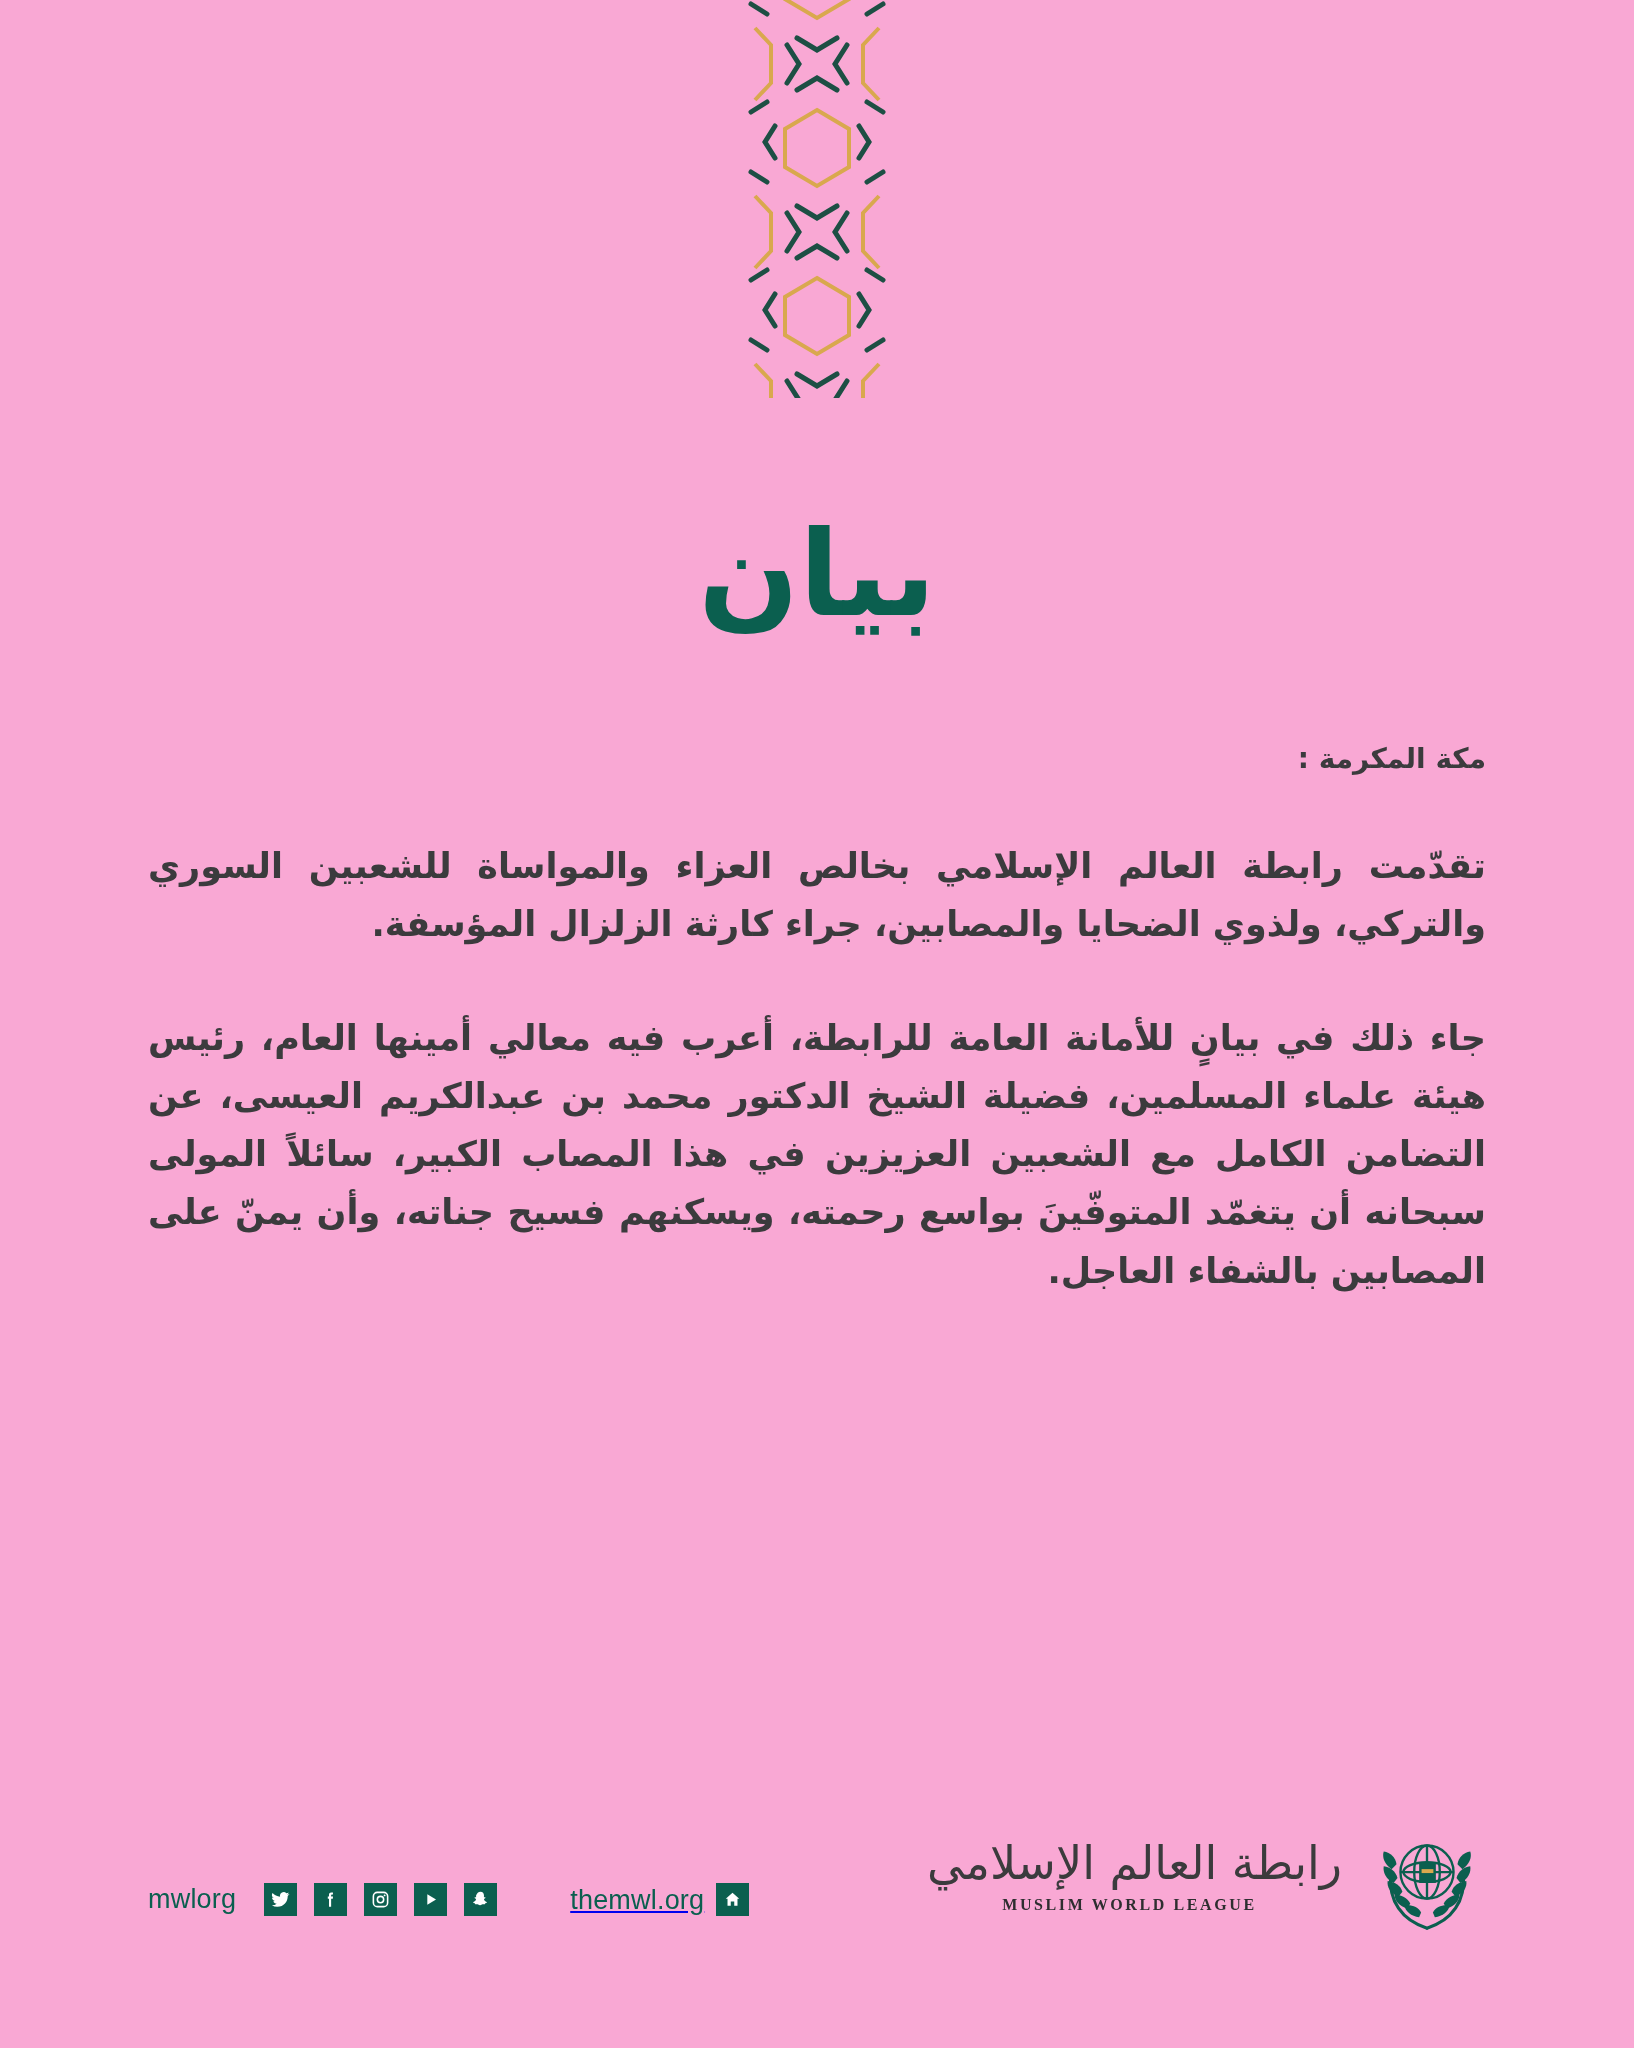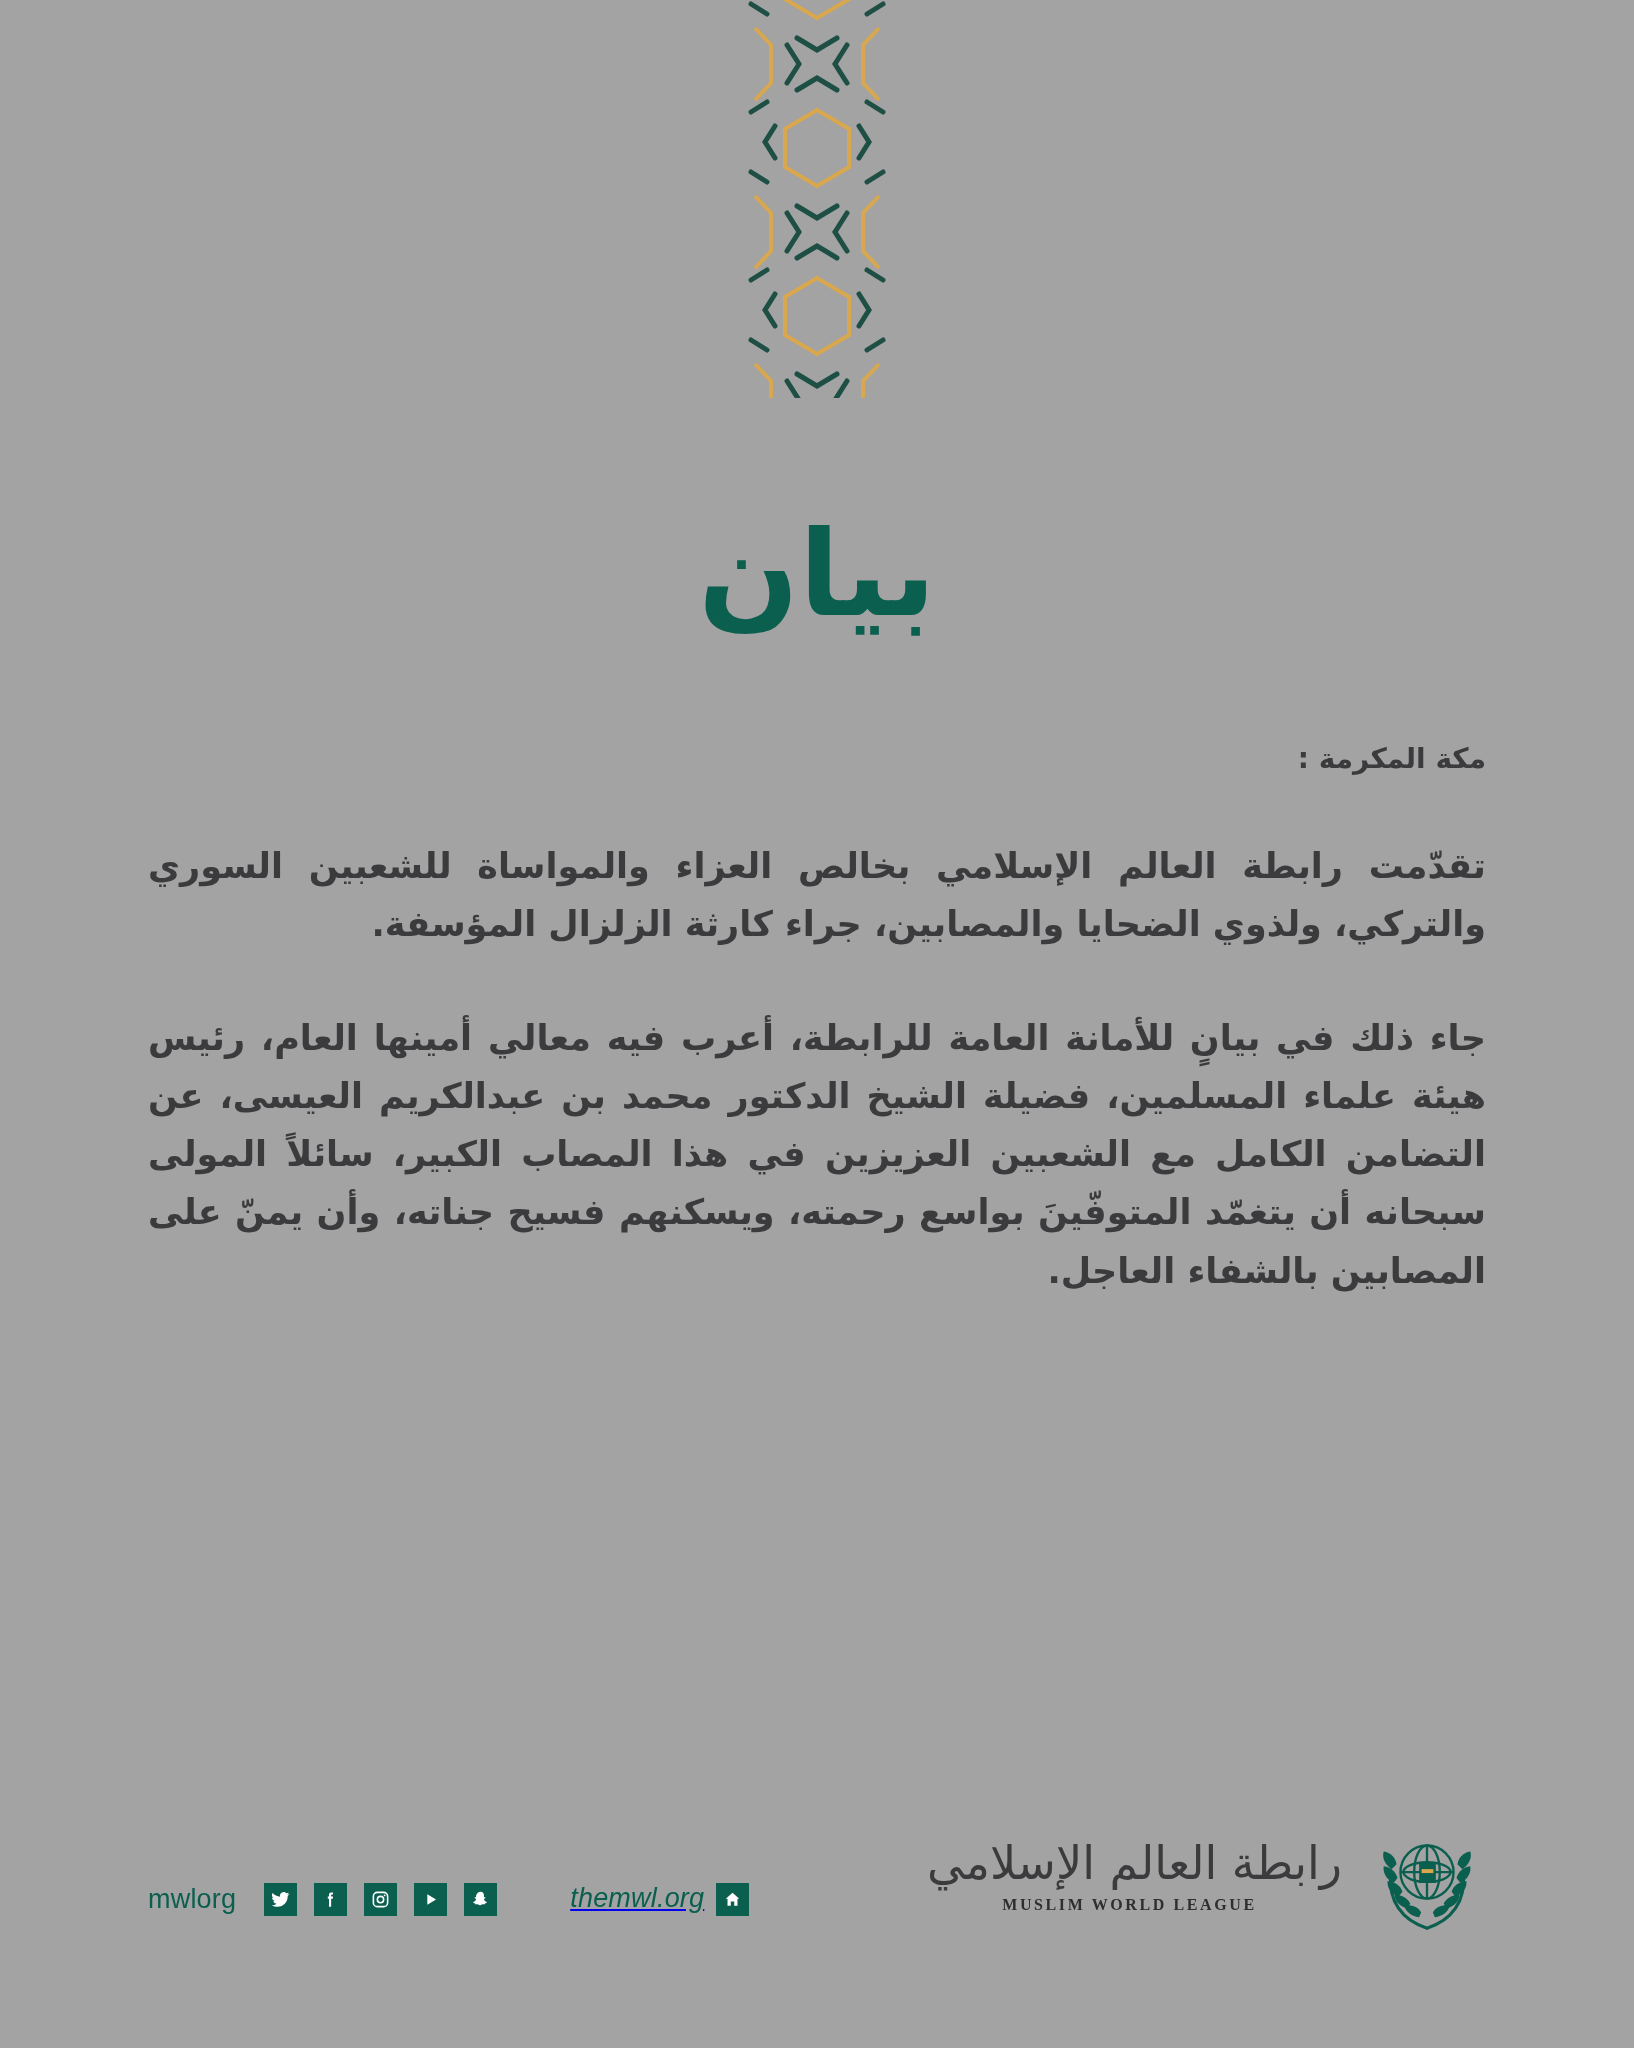--- a/index.html
+++ b/index.html
@@ -13,21 +13,21 @@
     height: 2048px;
     position: relative;
     overflow: hidden;
     font-family: "DejaVu Sans", "Liberation Sans", sans-serif;
     color: #3b3b3d;
   }
 
   .page {
     position: absolute;
     inset: 0;
-    background: #a3a3a3;
+    background: #f9a8d4;
   }
 
   
   .ornament-wrap {
     position: absolute;
     top: -12px;
     left: 50%;
     transform: translateX(-50%);
     width: 230px;
     height: 410px;
@@ -110,23 +110,22 @@
     height: 33px;
     background: #0b5f4f;
     margin-right: 7px;
     display: flex;
     align-items: center;
     justify-content: center;
   }
   .icon-sq svg { display: block; }
   .site-link {
     display: flex;
-    align-items: flex-start;
+    align-items: flex-end;
     margin-left: 56px;
-    font-style: italic;
   }
   .site-label {
     font-size: 27px;
     color: #0b5f4f;
     font-weight: 400;
     letter-spacing: .2px;
     margin-right: 12px;
     font-family: "Liberation Sans", sans-serif;
   }
 

